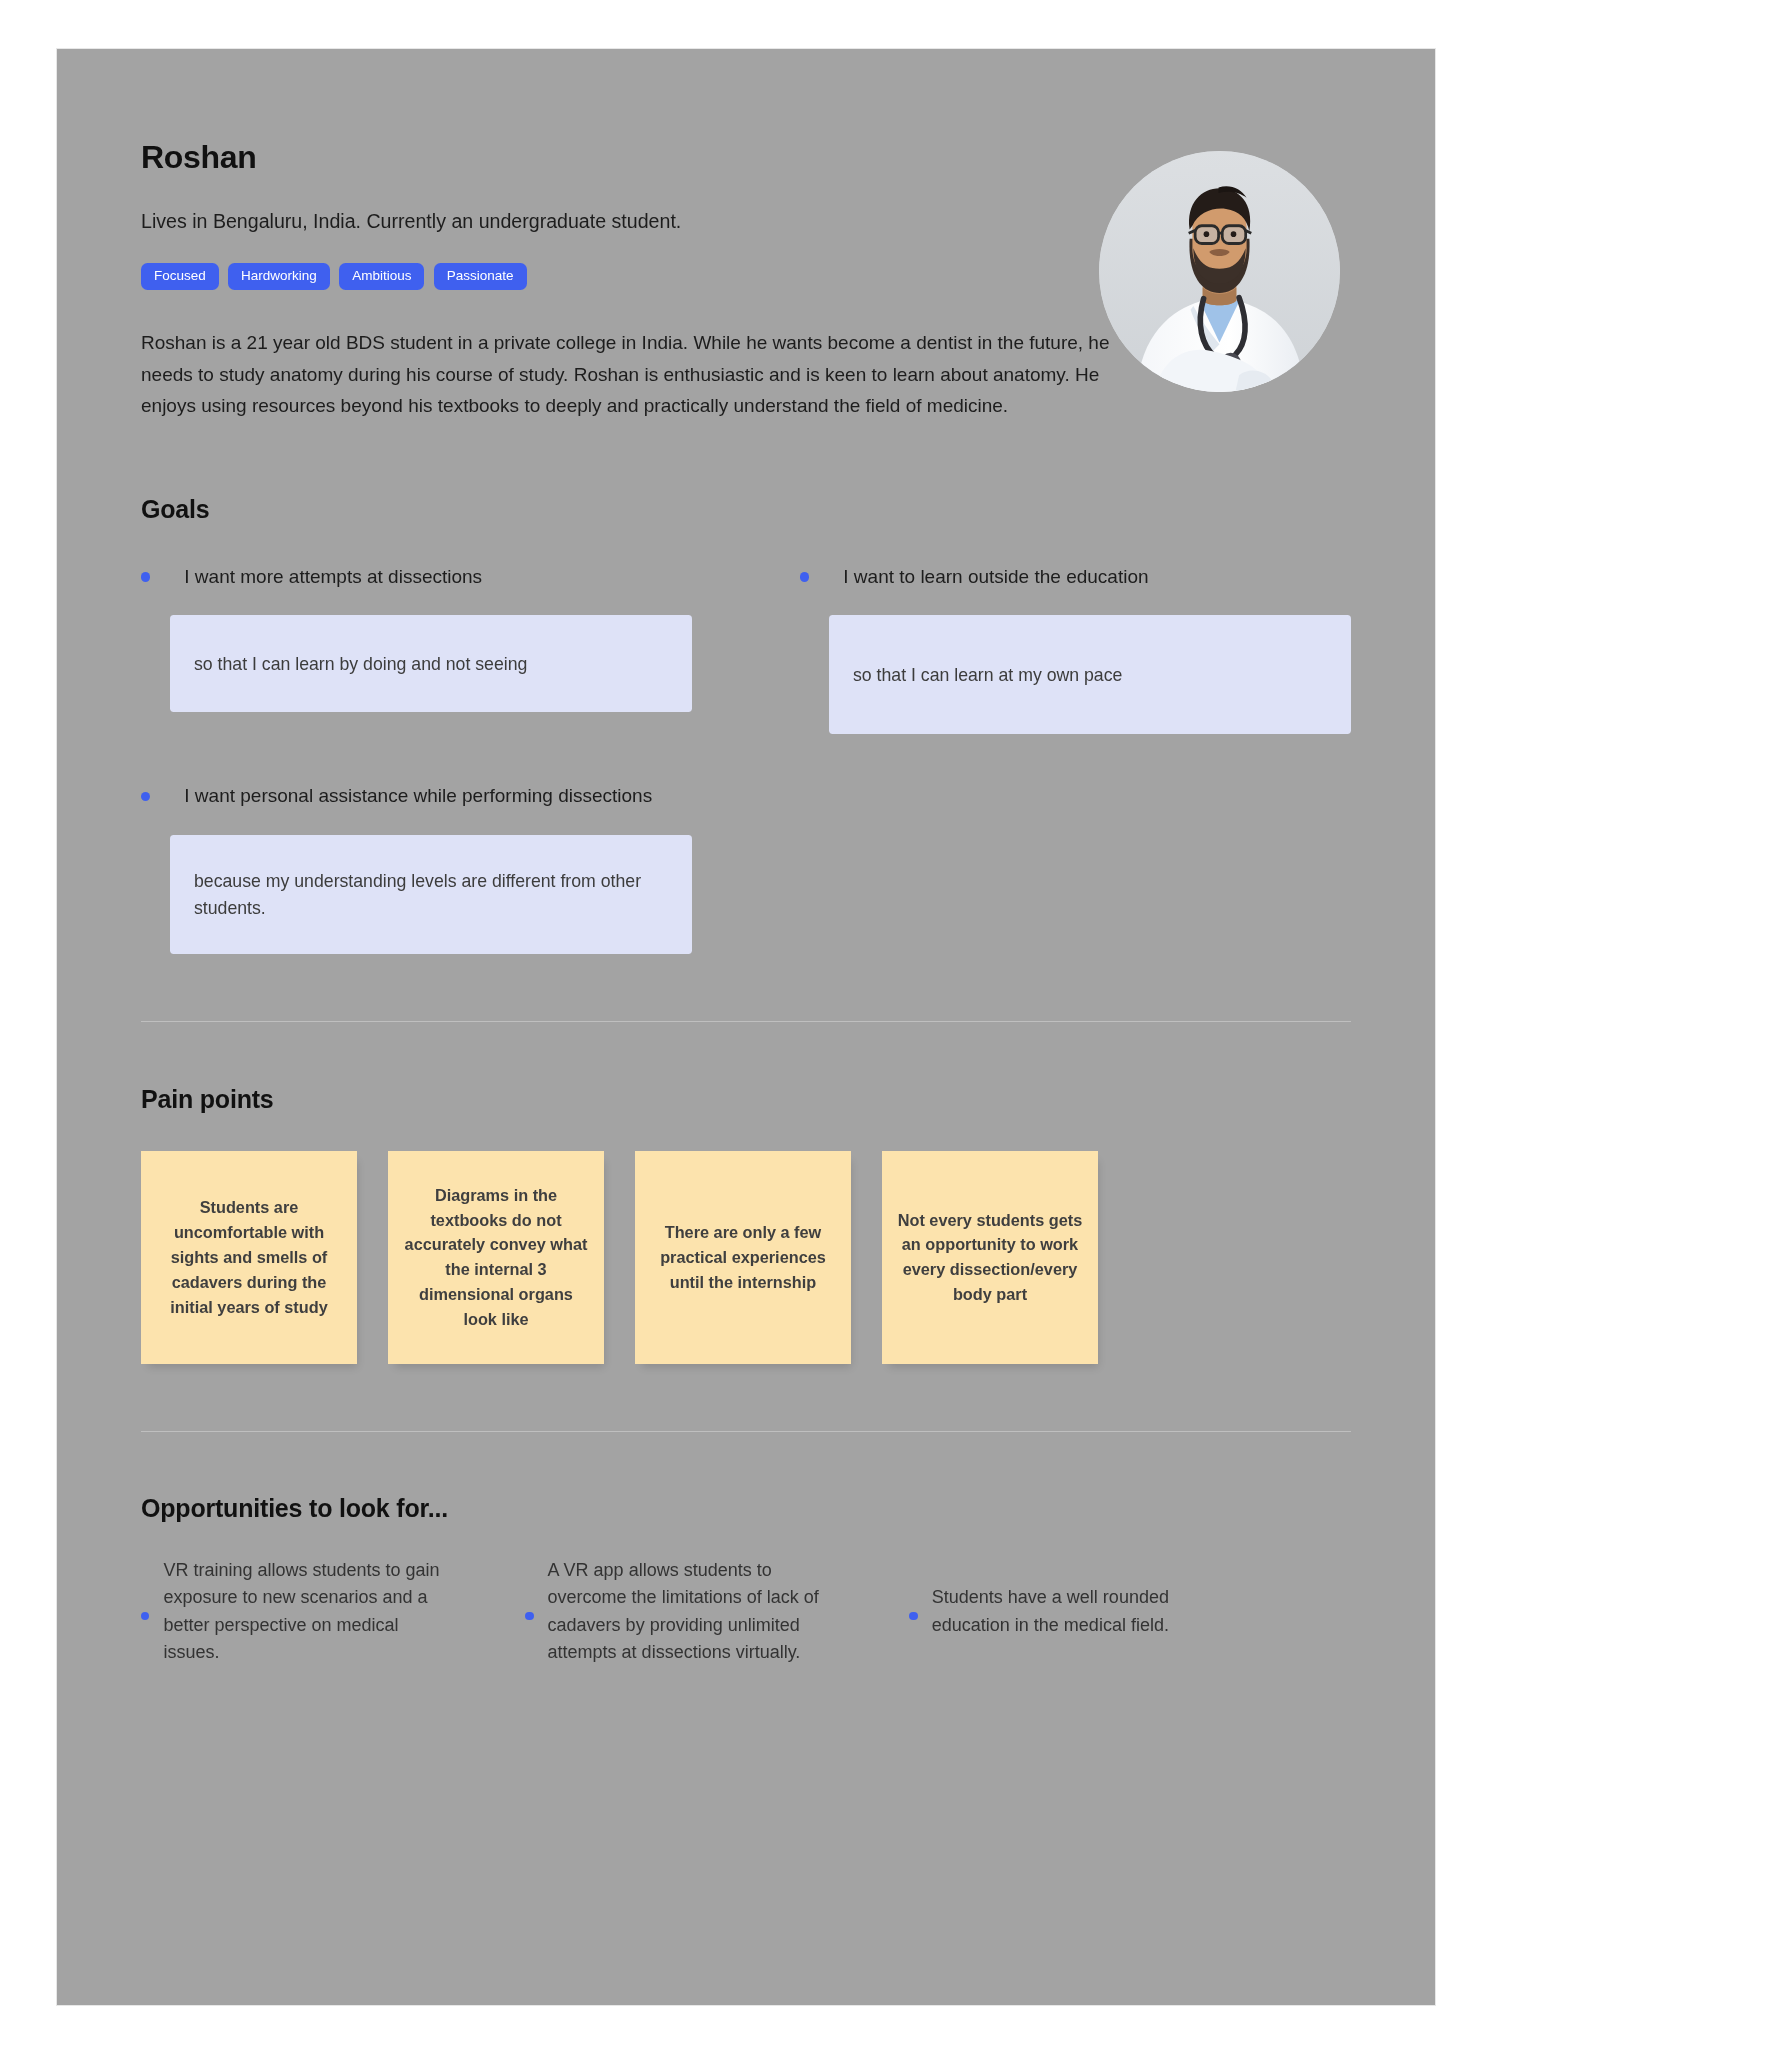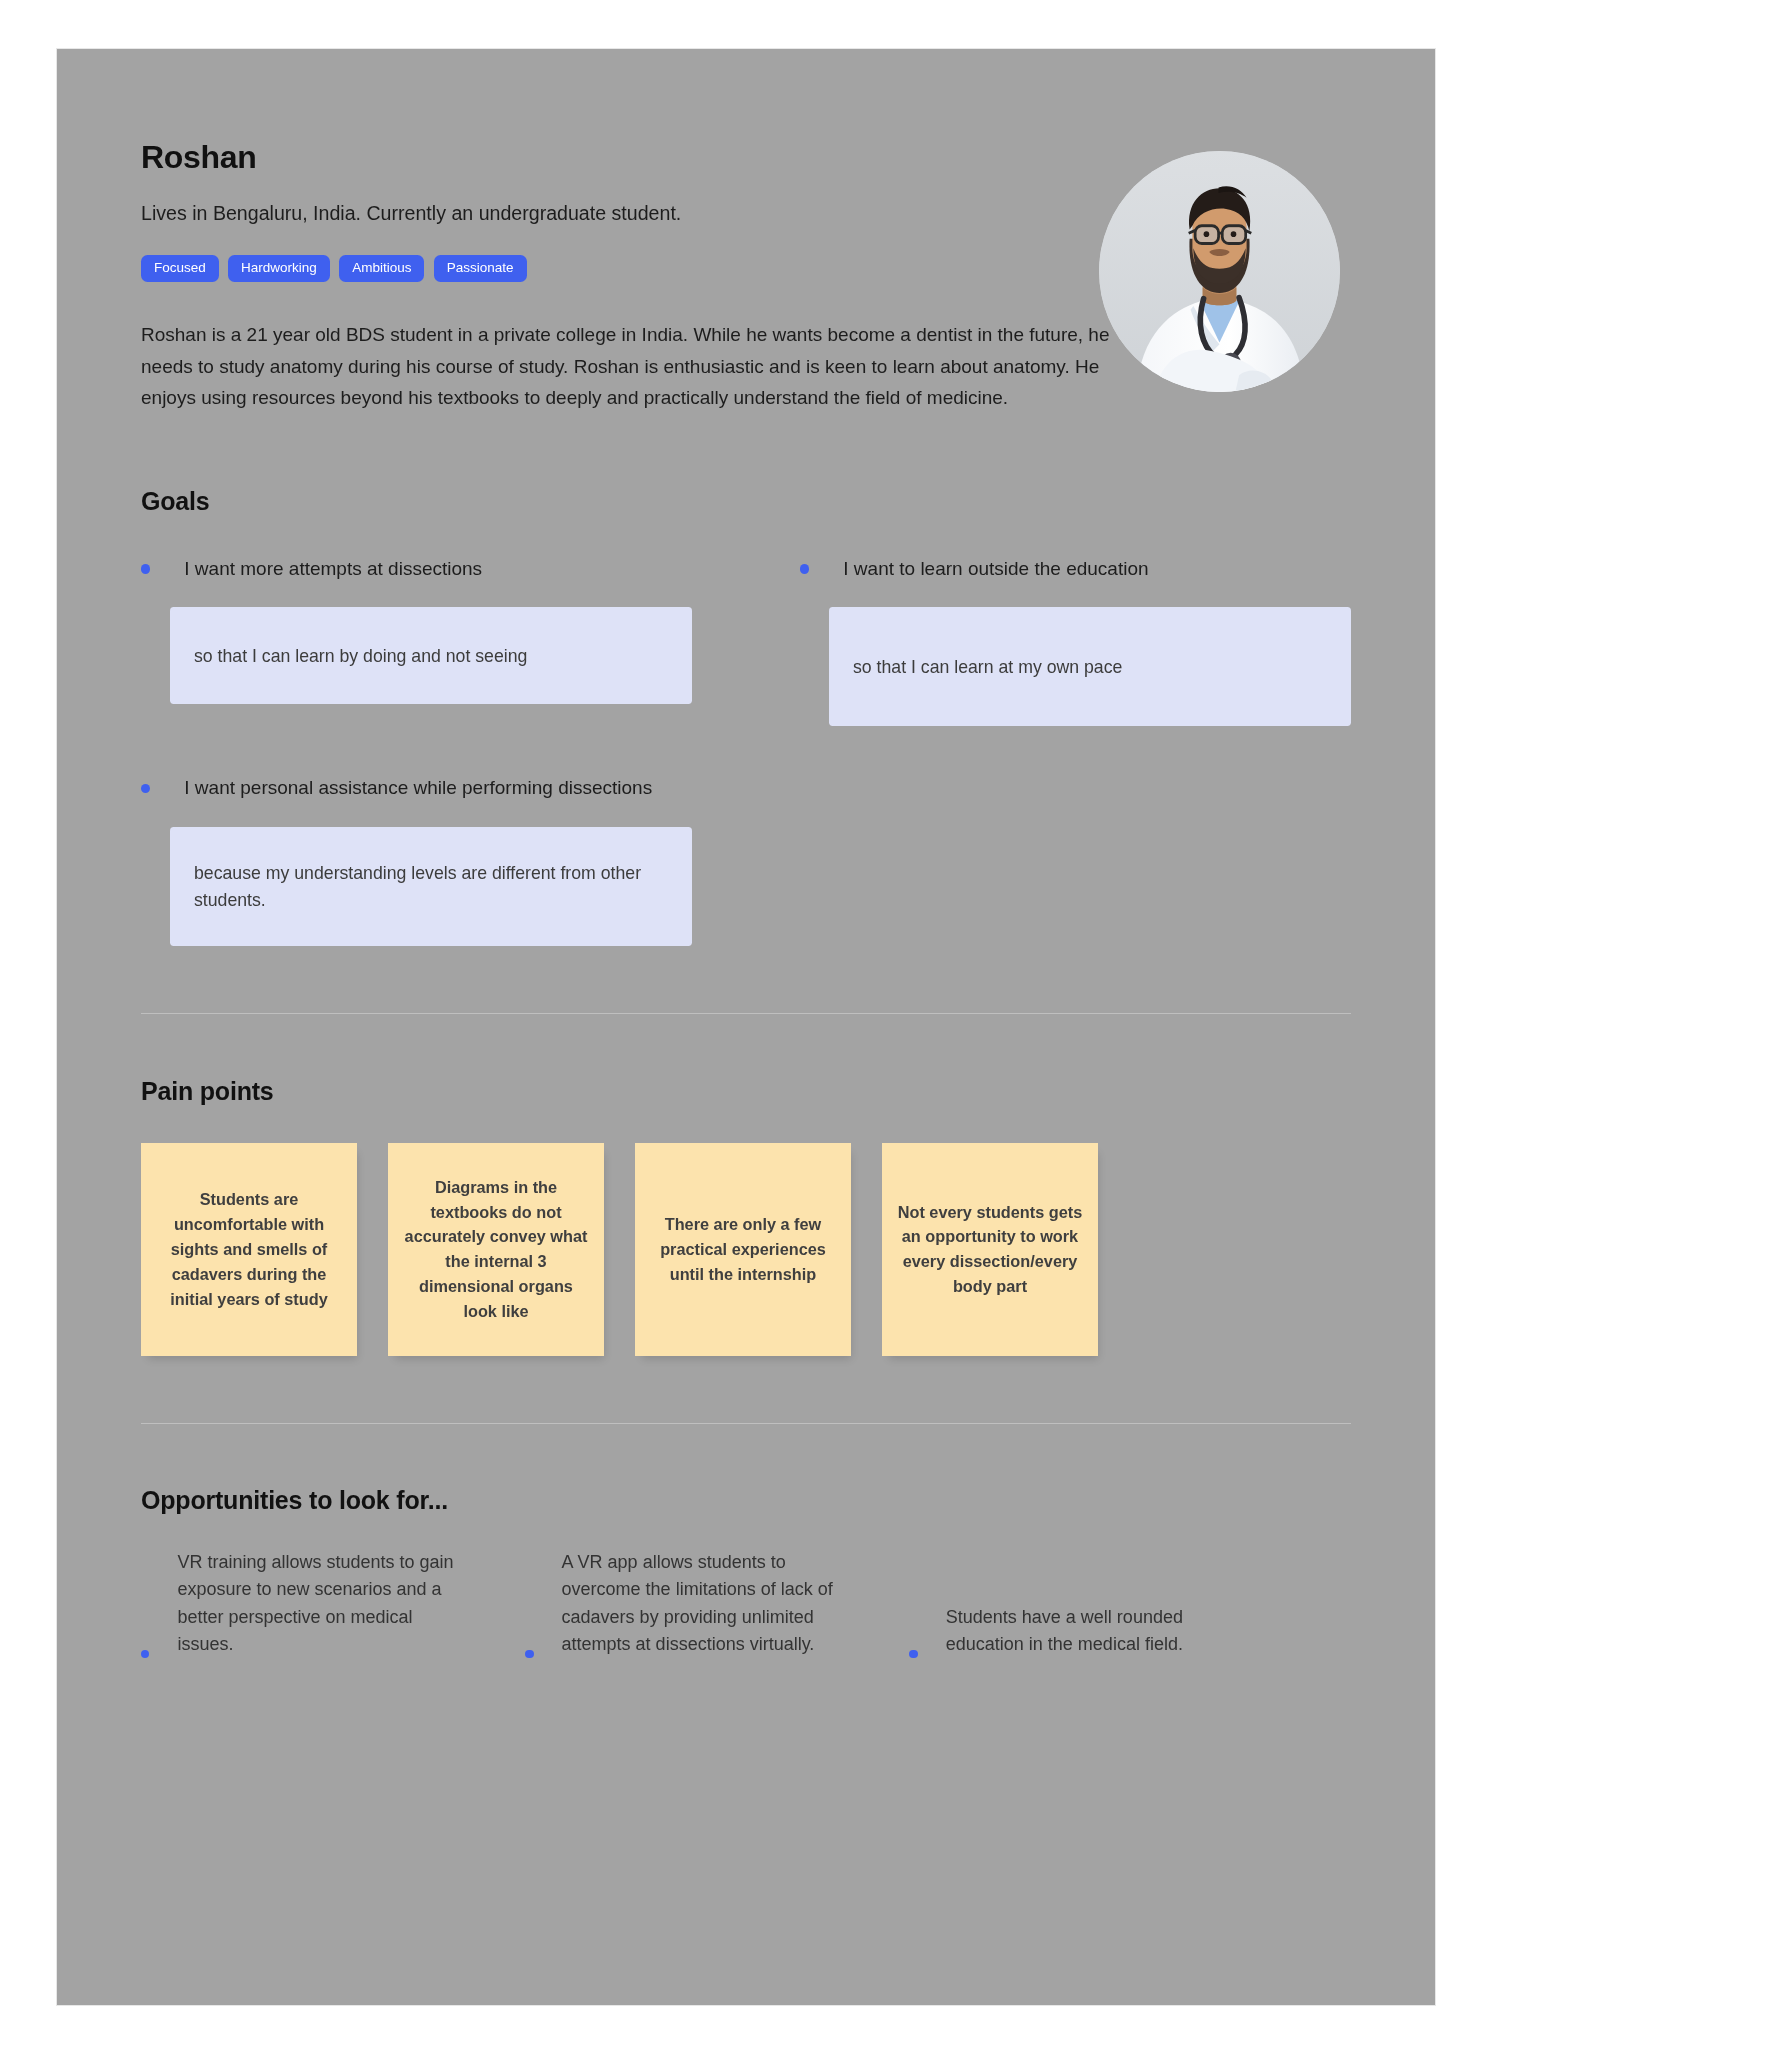--- a/index.html
+++ b/index.html
@@ -28,21 +28,21 @@
   
   .persona-head { position: relative; }
   .persona-name {
     font-size: 32px;
     font-weight: 700;
     color: #111111;
     letter-spacing: -0.3px;
     line-height: 1.2;
   }
   .persona-sub {
-    margin-top: 24px;
+    margin-top: 32px;
     font-size: 19.6px;
     color: #1d1d1d;
     font-weight: 400;
     line-height: 1.35;
   }
   .tag-row {
     margin-top: 28px;
     display: flex;
     gap: 9.3px;
   }
@@ -165,22 +165,22 @@
   
   .opp-title { margin-top: 62px; }
   .opp-grid {
     margin-top: 34px;
     display: grid;
     grid-template-columns: 373px 373px 373px;
     column-gap: 11.2px;
   }
   .opp-item {
     display: flex;
-    align-items: flex-end;
-    gap: 28px;
+    align-items: center;
+    gap: 14px;
     padding-right: 56px;
   }
   .opp-dot {
     width: 8.4px;
     height: 8.4px;
     border-radius: 50%;
     background: #3f60ef;
     margin-top: 9.3px;
     flex: 0 0 auto;
   }

